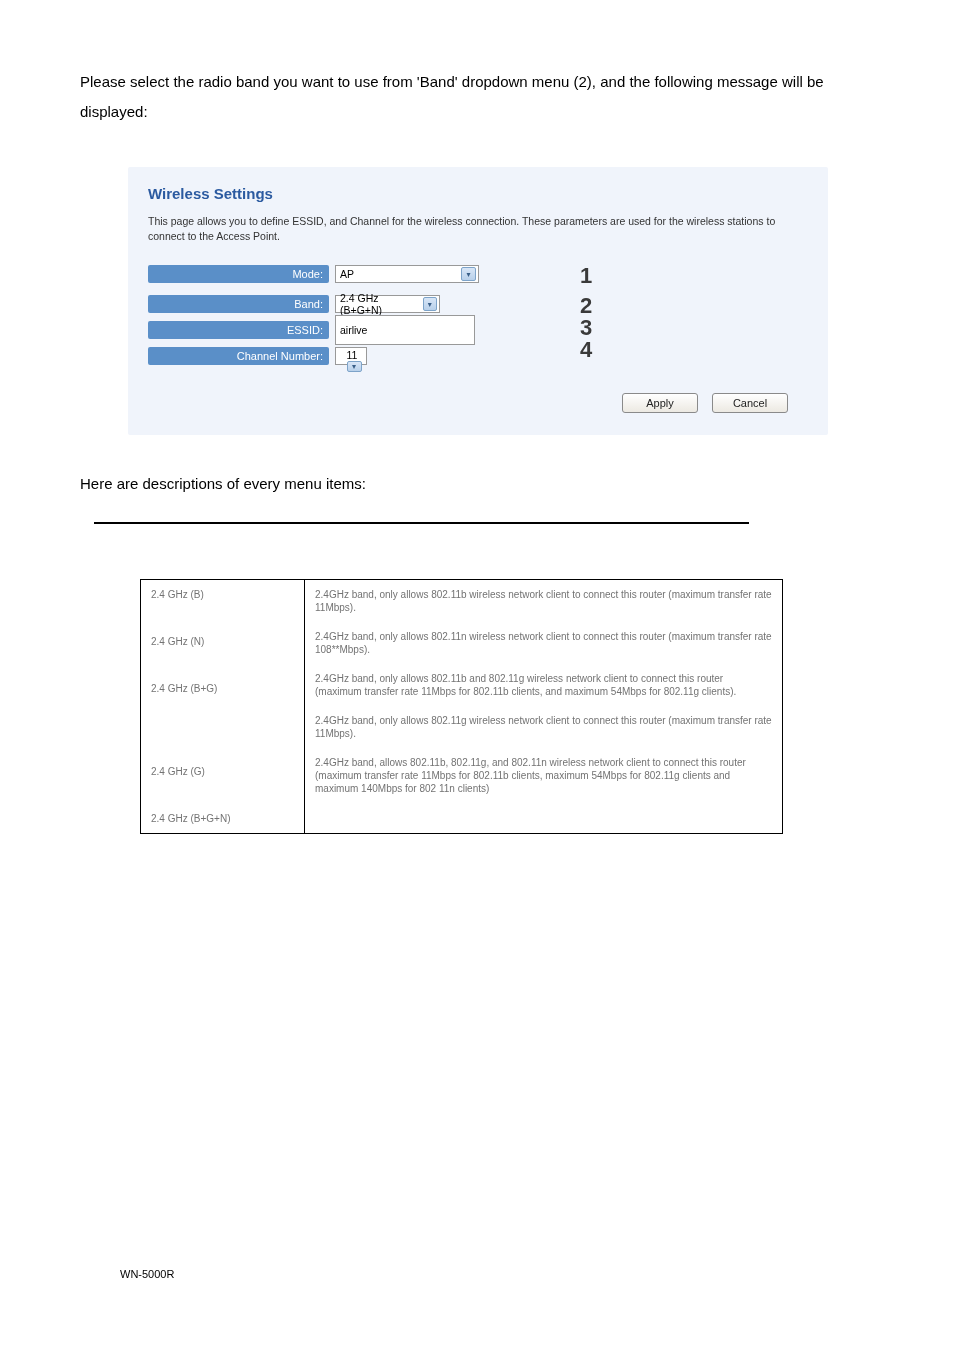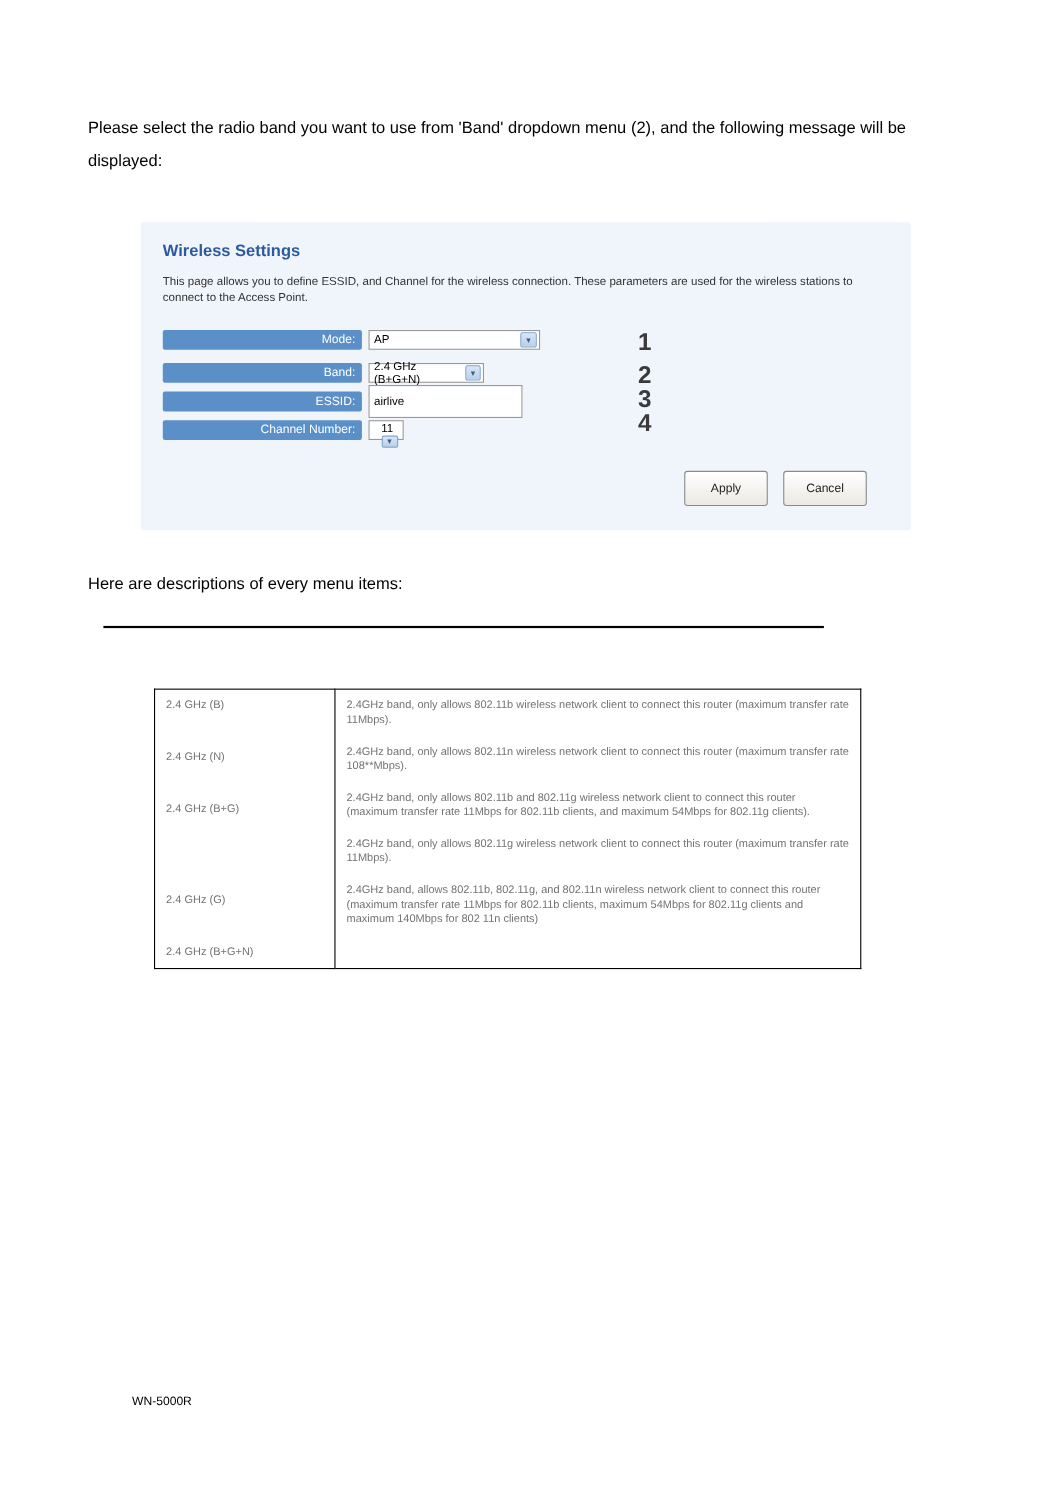--- a/index.html
+++ b/index.html
@@ -8,21 +8,21 @@
       background: #fff;
       width: 954px;
       height: 1350px;
       position: relative;
       padding: 0 80px;
     }
     .intro-text {
       font-size: 15px;
       line-height: 2;
       color: #000;
-      padding-top: 102px;
+      padding-top: 67px;
       margin-bottom: 40px;
     }
     .screenshot-panel {
       background: #f0f4fb;
       border-radius: 2px;
       padding: 18px 20px 22px 20px;
       margin: 0 10px 40px 48px;
       width: 700px;
       position: relative;
     }
@@ -85,21 +85,21 @@
     }
     .fake-input {
       background: #fff;
       border: 1px solid #999;
       font-size: 10.5px;
       padding: 1px 4px;
       height: 30px;
       display: inline-flex;
       align-items: center;
     }
-    .w-mode { width: 156px; gap: 47px; }
+    .w-mode { width: 144px; gap: 47px; }
     .w-band { width: 105px; }
     .w-essid { width: 140px; }
     .w-chan { width: 32px; flex-direction: column; }
     .num-marker {
       position: absolute;
       font-family: Arial, sans-serif;
       font-size: 22px;
       font-weight: bold;
       color: #3a3a3a;
     }
@@ -109,21 +109,21 @@
     .nm4 { left: 432px; top: 72px; }
     .button-bar {
       display: flex;
       justify-content: flex-end;
       gap: 14px;
       margin-top: 28px;
       padding-right: 20px;
     }
     .win-btn {
       width: 76px;
-      height: 32px;
+      height: 20px;
       background: linear-gradient(#fff,#ece9e2);
       border: 1px solid #8a8a8a;
       border-radius: 3px;
       font-size: 11px;
       color: #222;
       display: inline-flex;
       align-items: center;
       justify-content: center;
       cursor: pointer;
     }

